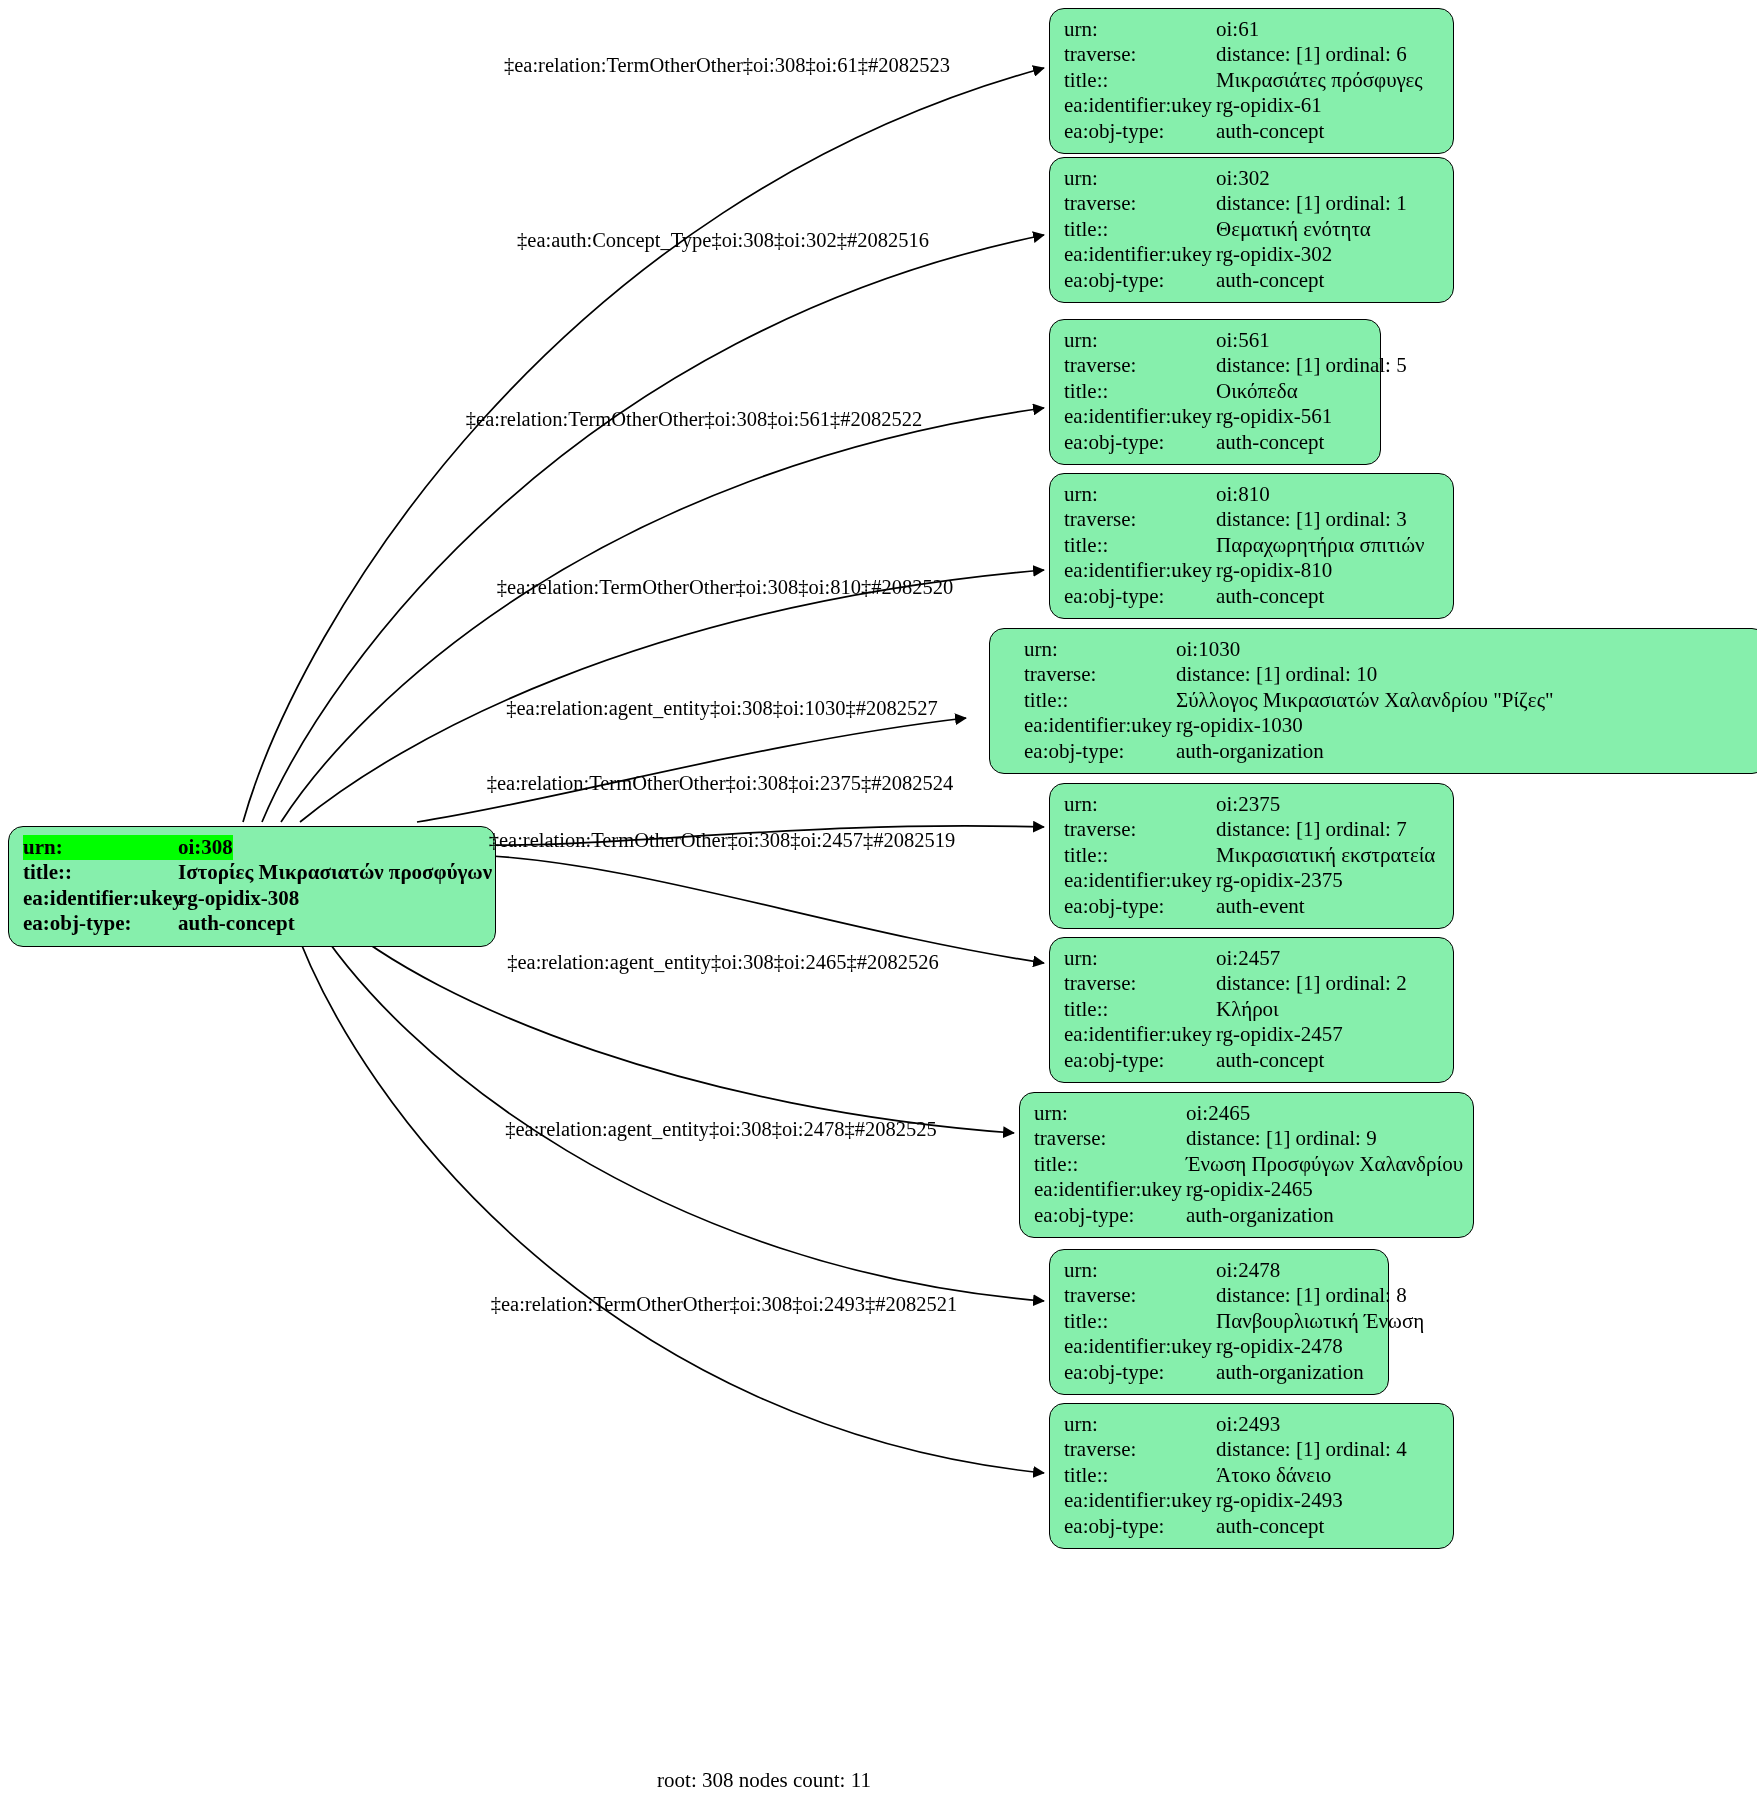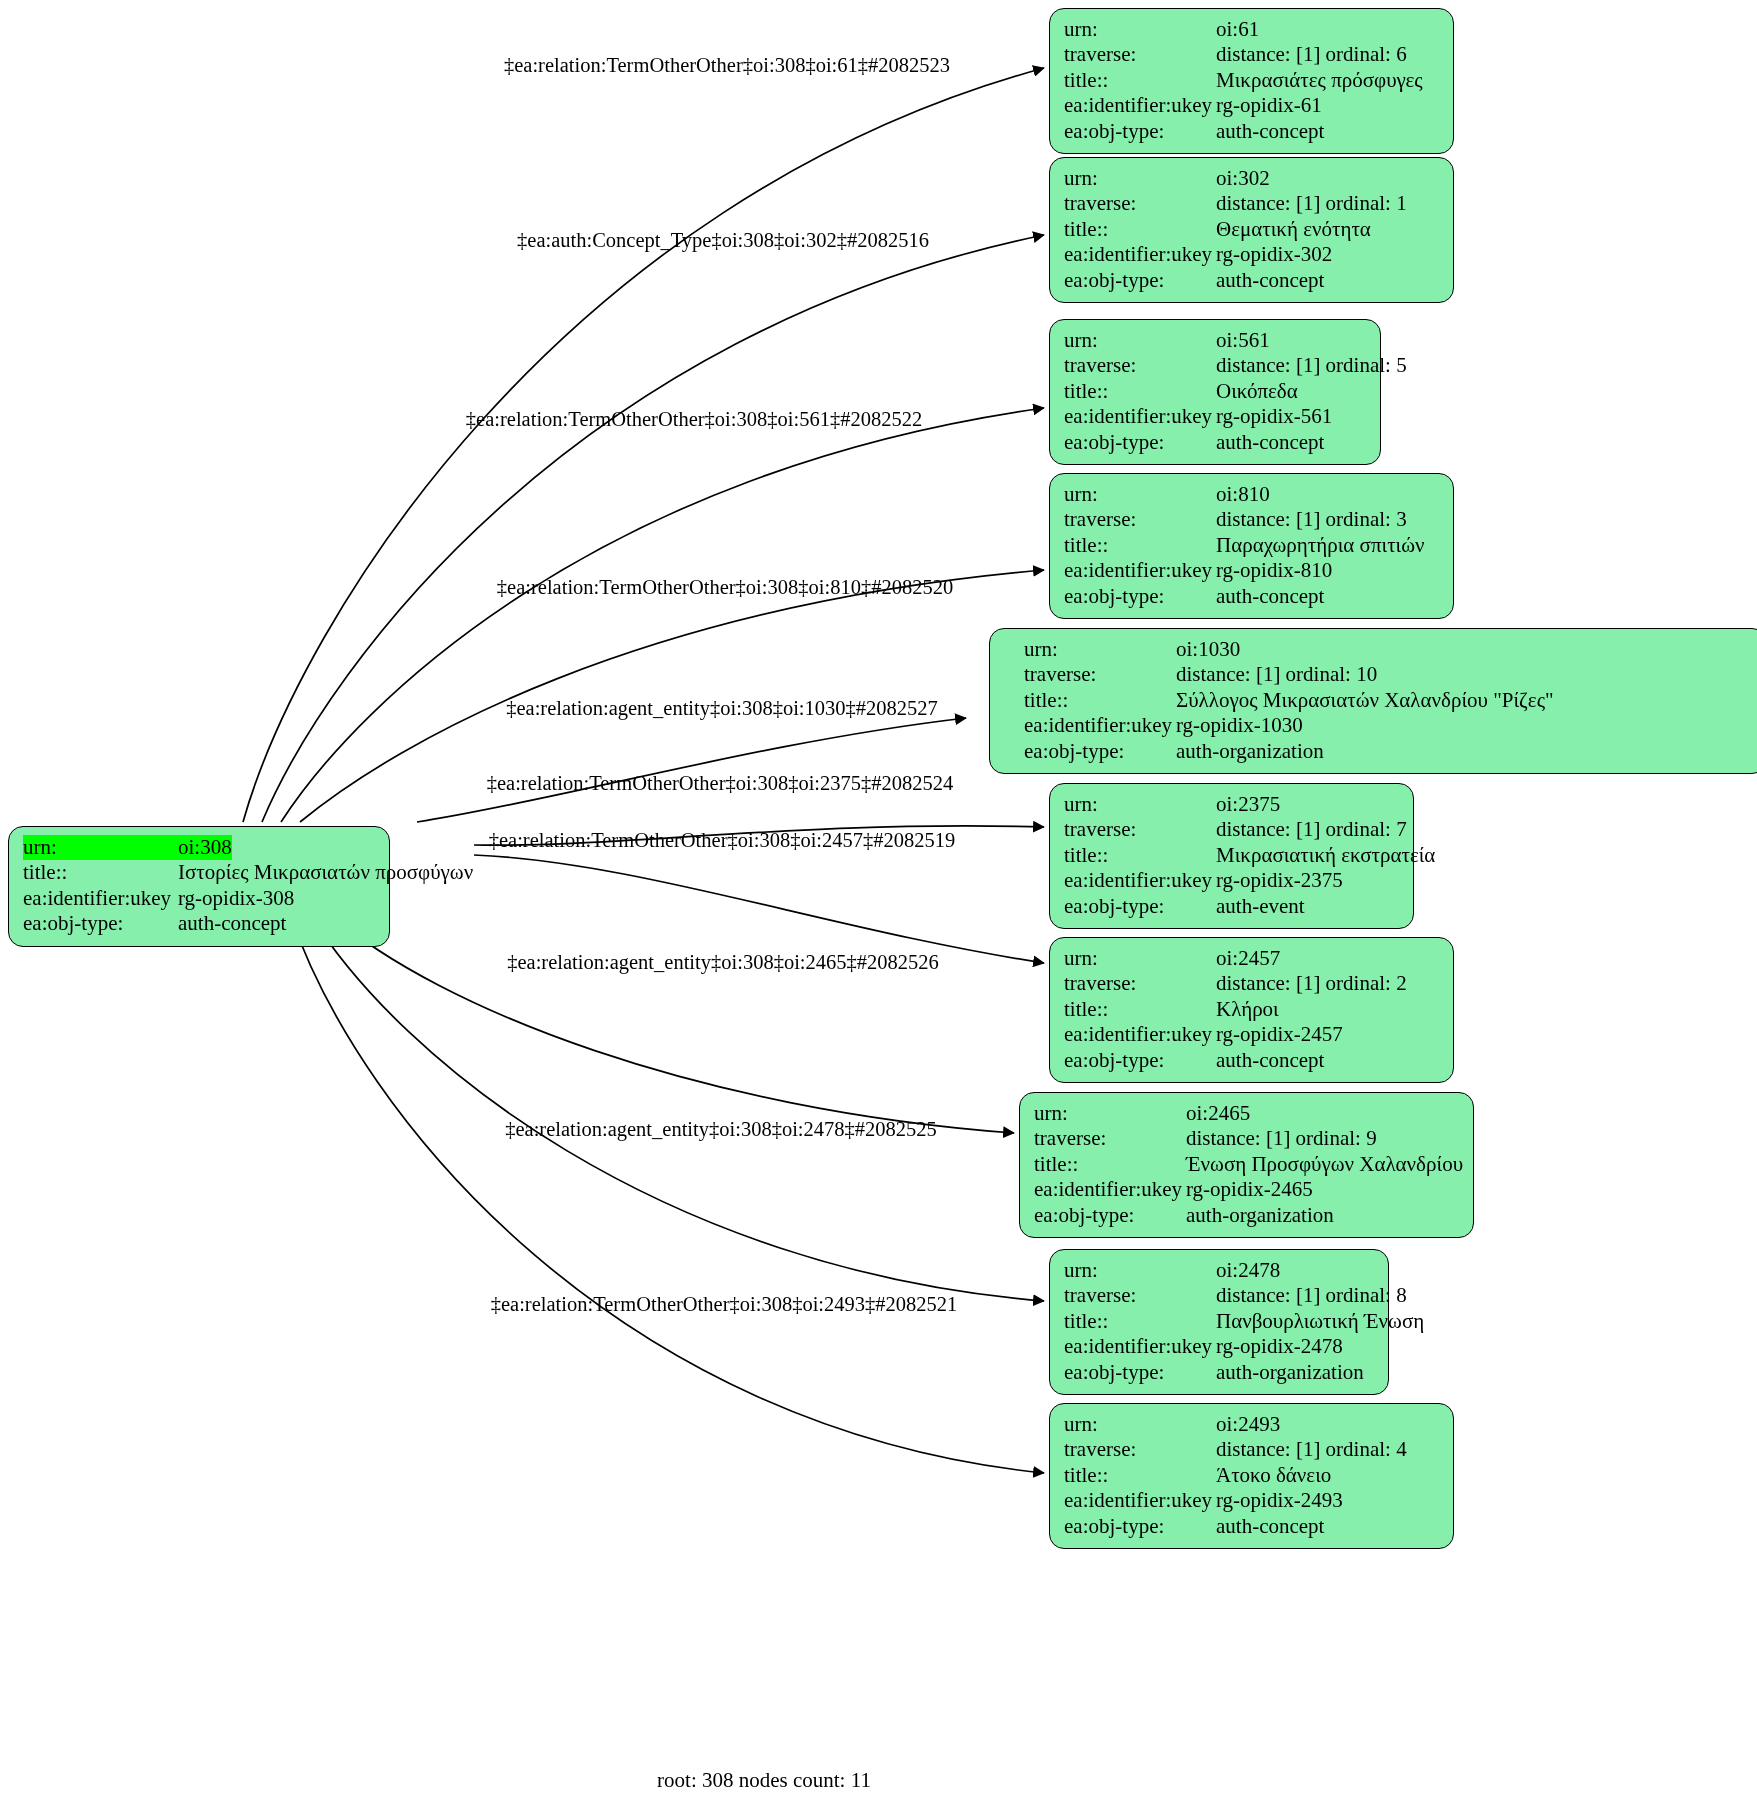--- a/index.html
+++ b/index.html
@@ -83,21 +83,21 @@
         <path d="M 300 822 C 400 740 640 605 1044 570" marker-end="url(#arrow)"></path>
         <path d="M 417 822 C 560 800 760 742 966 718" marker-end="url(#arrow)"></path>
         <path d="M 474 845 C 620 848 800 820 1044 827" marker-end="url(#arrow)"></path>
         <path d="M 474 855 C 640 862 830 930 1044 963" marker-end="url(#arrow)"></path>
         <path d="M 330 914 C 440 1010 700 1110 1014 1133" marker-end="url(#arrow)"></path>
         <path d="M 310 914 C 400 1060 660 1270 1044 1301" marker-end="url(#arrow)"></path>
         <path d="M 290 914 C 360 1120 620 1430 1044 1473" marker-end="url(#arrow)"></path>
       </g>
   </svg>
 
-  <div class="node" id="root-node" style="left:8px; top:826px; width:382px;">
+  <div class="node" id="root-node" style="left:8px; top:826px; width:488px;font-weight:bold;">
     <span class="node-row row-hl">
       <span class="k" style="width:155px">urn:</span><span class="v">oi:308</span>
     </span>
     <span class="node-row">
       <span class="k" style="width:155px">title::</span><span class="v">Ιστορίες Μικρασιατών προσφύγων</span>
     </span>
     <span class="node-row">
       <span class="k" style="width:155px">ea:identifier:ukey</span><span class="v">rg-opidix-308</span>
     </span>
     <span class="node-row">
@@ -134,21 +134,21 @@
         <span class="node-row"><span class="k" style="width: 152px;">ea:identifier:ukey</span><span class="v">rg-opidix-810</span></span>
         <span class="node-row"><span class="k" style="width: 152px;">ea:obj-type:</span><span class="v">auth-concept</span></span>
       </div>
       <div class="node" style="left: 989px; top: 628px; width: 778px; padding-left: 34px;">
         <span class="node-row"><span class="k" style="width: 152px;">urn:</span><span class="v">oi:1030</span></span>
         <span class="node-row"><span class="k" style="width: 152px;">traverse:</span><span class="v">distance: [1]     ordinal: 10</span></span>
         <span class="node-row"><span class="k" style="width: 152px;">title::</span><span class="v">Σύλλογος Μικρασιατών Χαλανδρίου "Ρίζες"</span></span>
         <span class="node-row"><span class="k" style="width: 152px;">ea:identifier:ukey</span><span class="v">rg-opidix-1030</span></span>
         <span class="node-row"><span class="k" style="width: 152px;">ea:obj-type:</span><span class="v">auth-organization</span></span>
       </div>
-      <div class="node" style="left: 1049px; top: 783px; width: 365px;">
+      <div class="node" style="left: 1049px; top: 783px; width: 405px;">
         <span class="node-row"><span class="k" style="width: 152px;">urn:</span><span class="v">oi:2375</span></span>
         <span class="node-row"><span class="k" style="width: 152px;">traverse:</span><span class="v">distance: [1]     ordinal: 7</span></span>
         <span class="node-row"><span class="k" style="width: 152px;">title::</span><span class="v">Μικρασιατική εκστρατεία</span></span>
         <span class="node-row"><span class="k" style="width: 152px;">ea:identifier:ukey</span><span class="v">rg-opidix-2375</span></span>
         <span class="node-row"><span class="k" style="width: 152px;">ea:obj-type:</span><span class="v">auth-event</span></span>
       </div>
       <div class="node" style="left: 1049px; top: 937px; width: 405px;">
         <span class="node-row"><span class="k" style="width: 152px;">urn:</span><span class="v">oi:2457</span></span>
         <span class="node-row"><span class="k" style="width: 152px;">traverse:</span><span class="v">distance: [1]     ordinal: 2</span></span>
         <span class="node-row"><span class="k" style="width: 152px;">title::</span><span class="v">Κλήροι</span></span>

